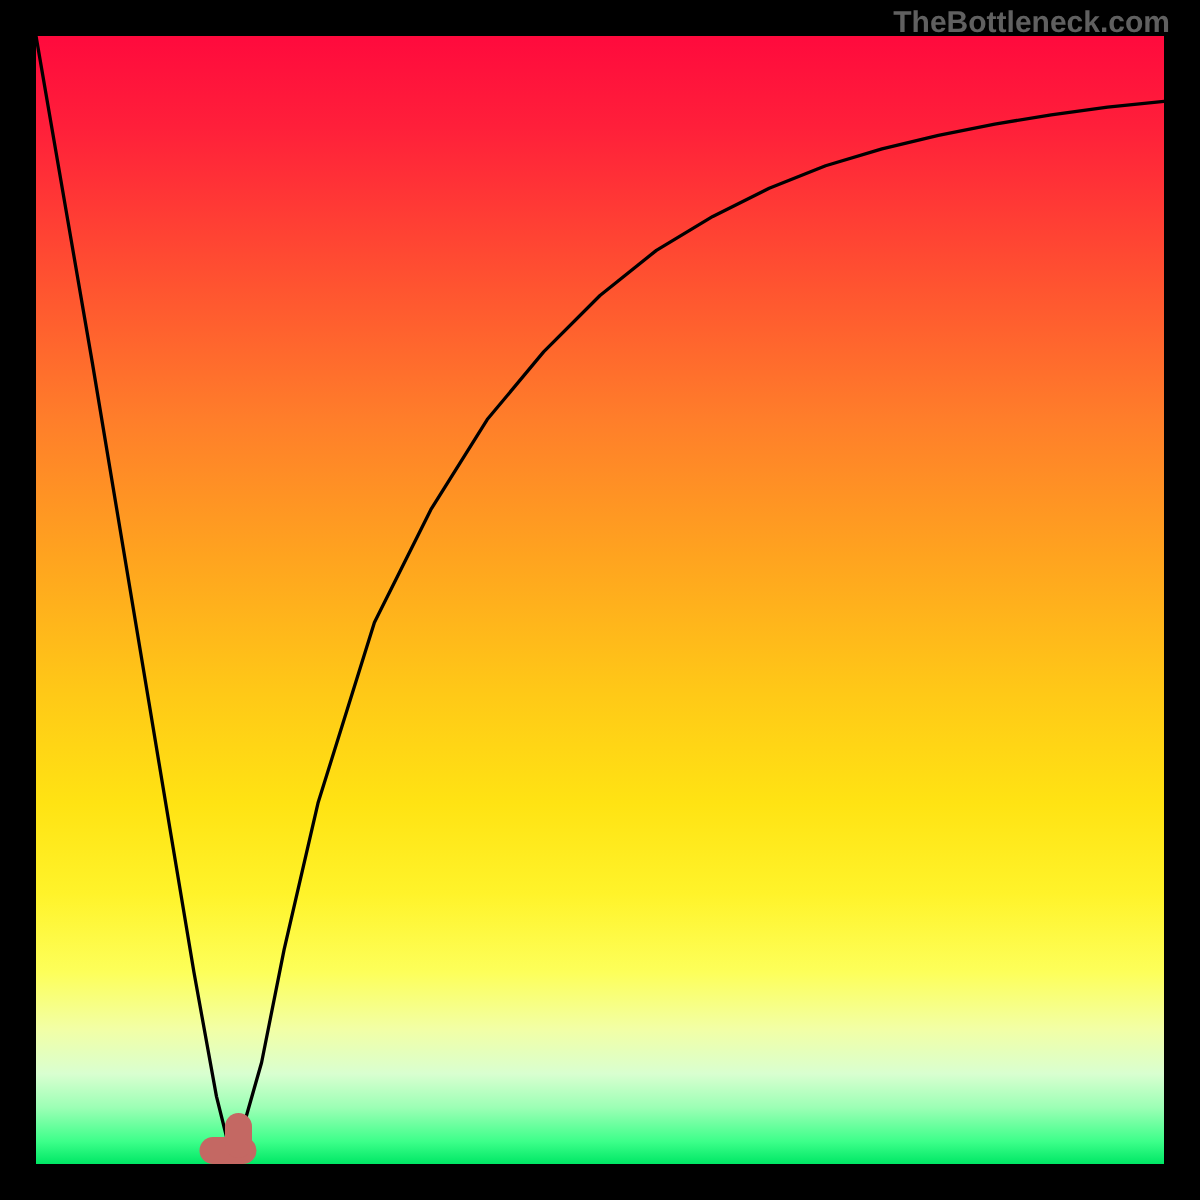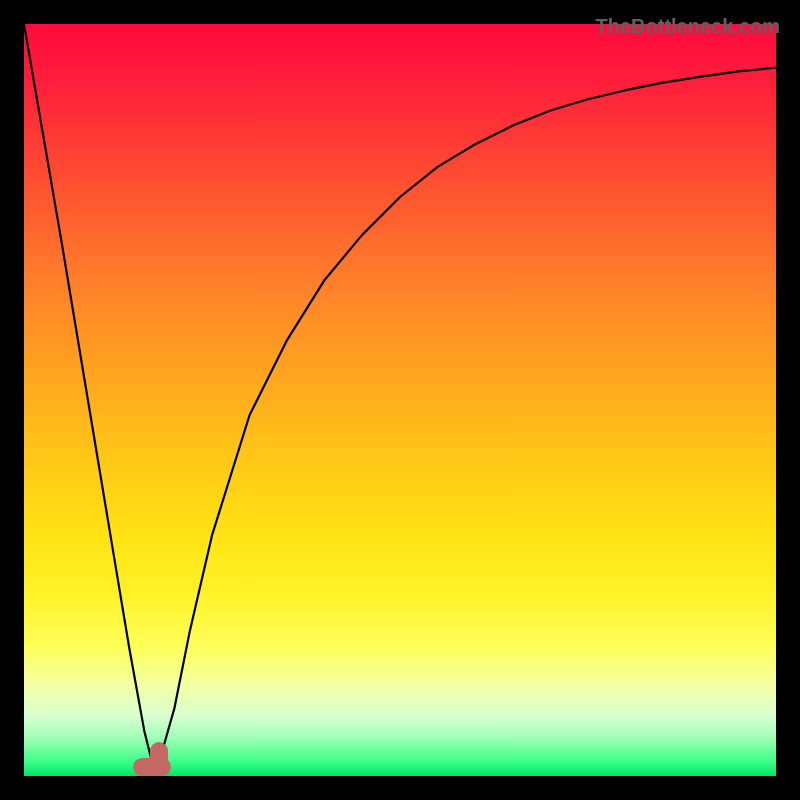--- a/index.html
+++ b/index.html
@@ -6,21 +6,21 @@
   body {
     width: 800px;
     height: 800px;
     background: #000;
     position: relative;
     font-family: Arial, sans-serif;
     overflow: hidden;
   }
   .watermark {
     position: absolute;
-    top: 15px;
+    top: 4px;
     right: 20px;
     color: #606060;
     font-size: 20px;
     font-weight: bold;
     z-index: 10;
   }
   .plot-area {
     position: absolute;
     left: 24px;
     top: 24px;

